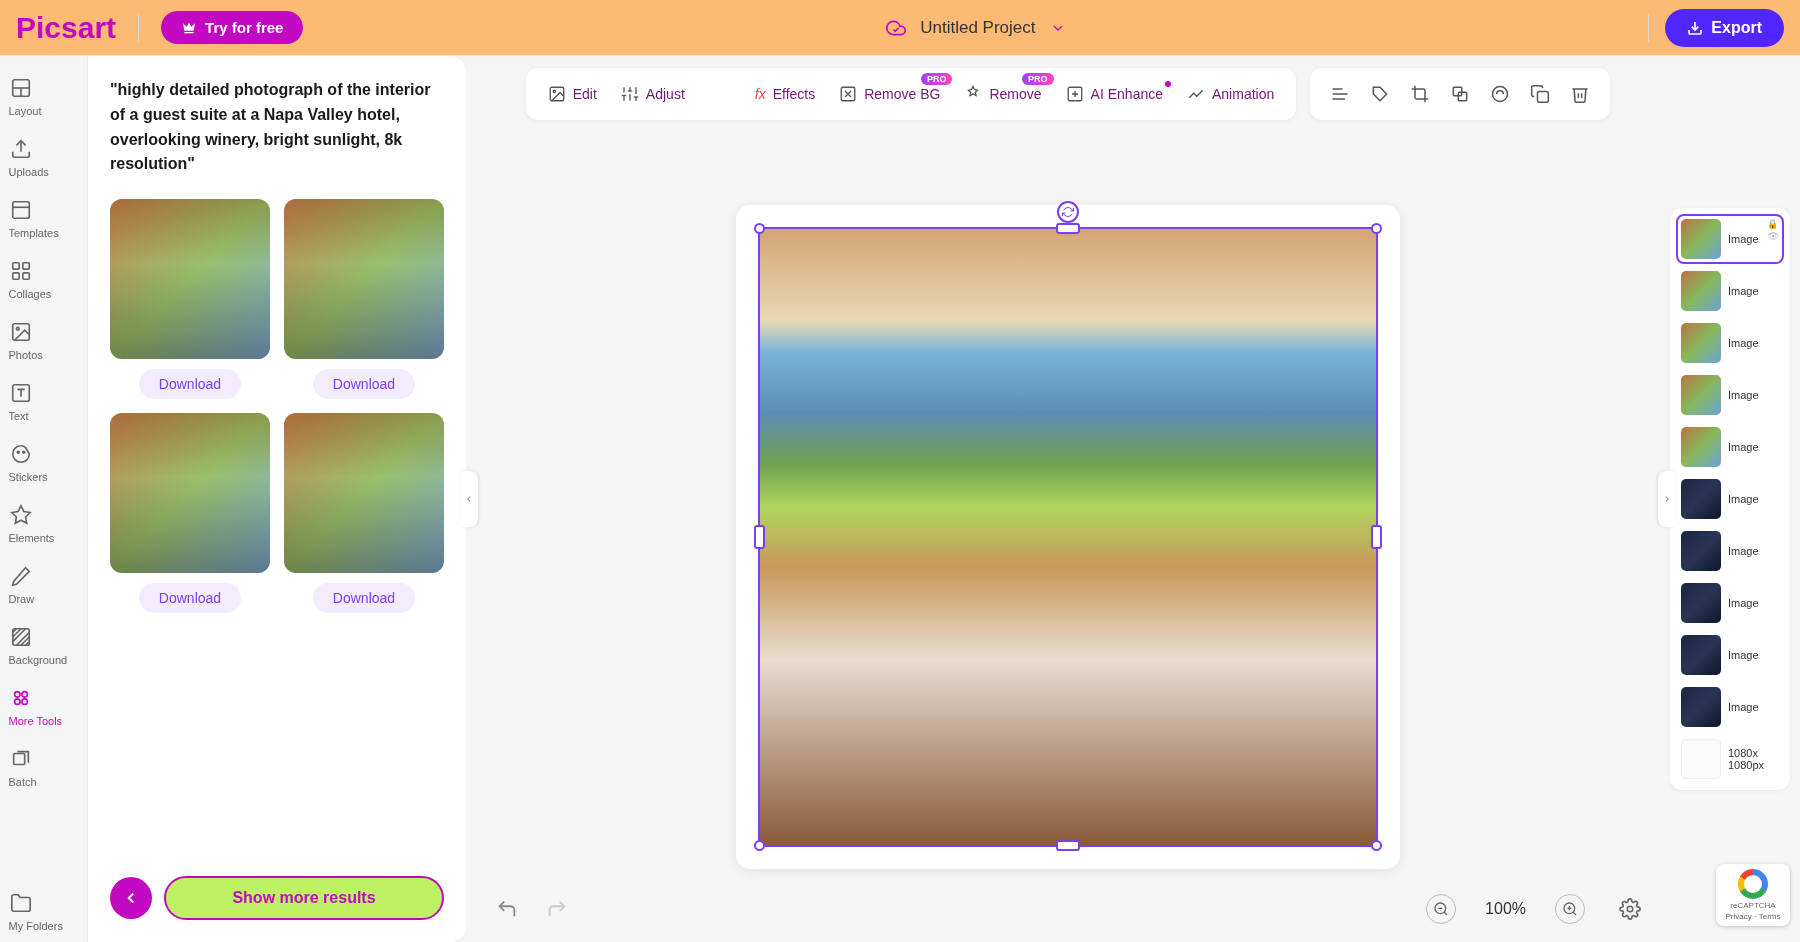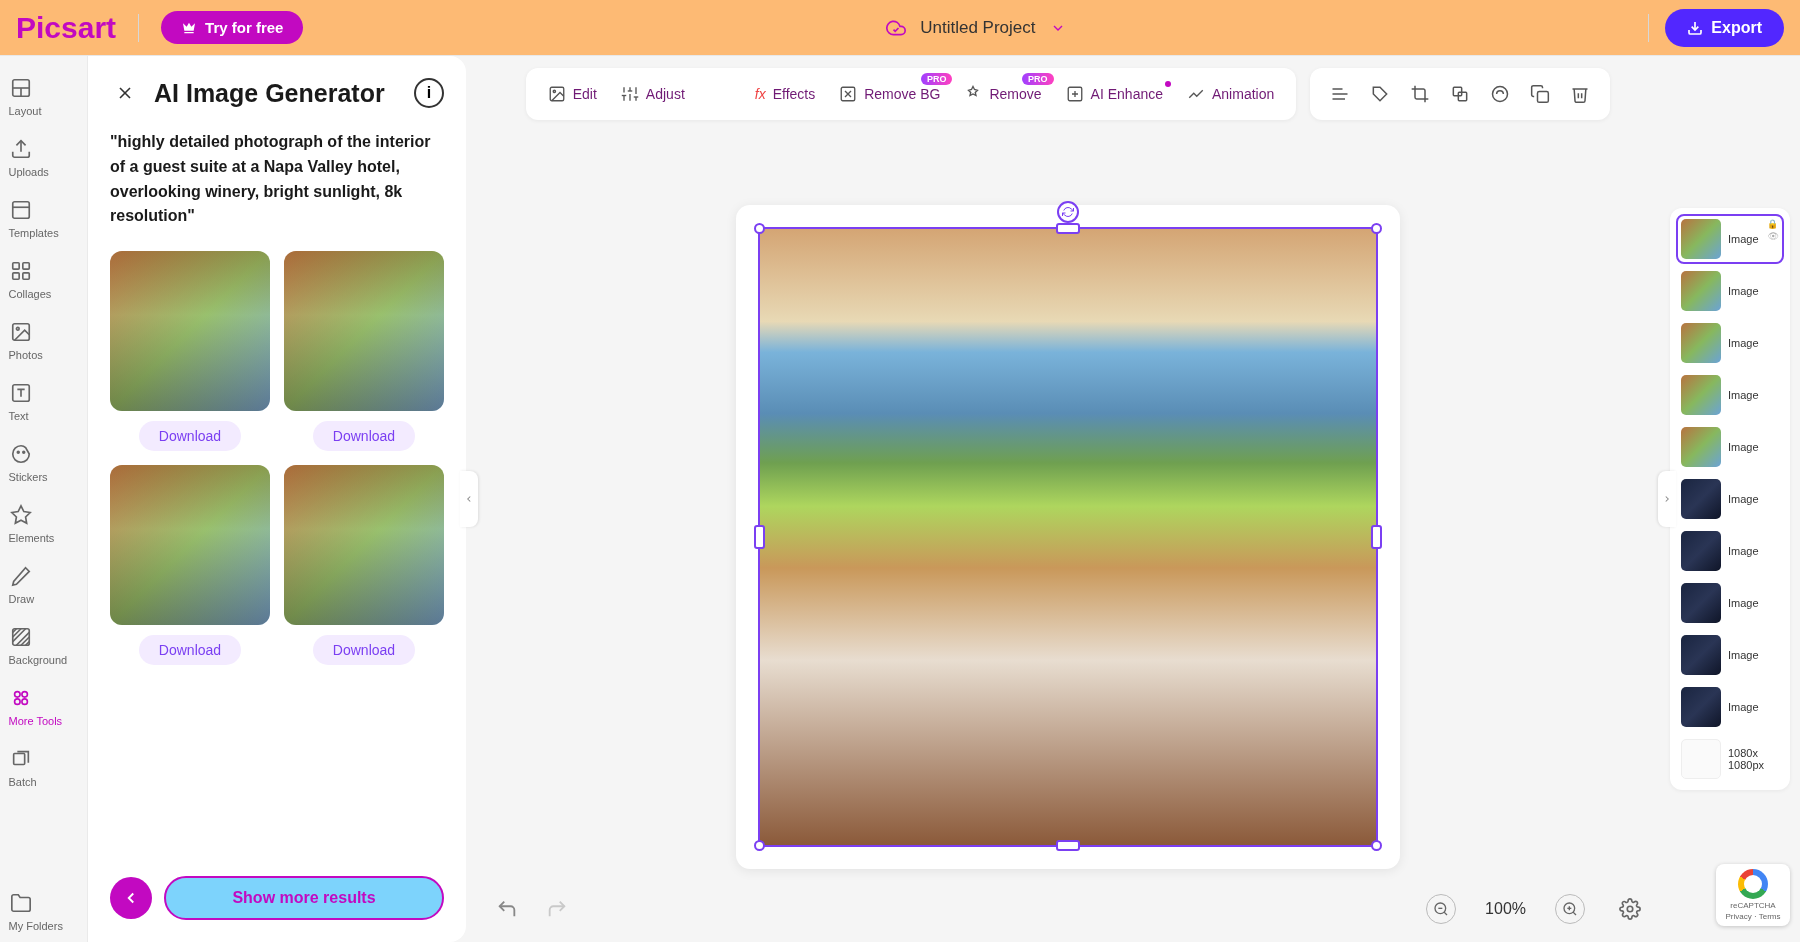--- a/index.html
+++ b/index.html
@@ -39,21 +39,21 @@
     .panel-title { font-size: 25px; font-weight: 700; color: #1a1a1a; flex: 1; }
     .info-btn { width: 30px; height: 30px; border: 2px solid #333; border-radius: 50%; display: flex; align-items: center; justify-content: center; cursor: pointer; font-size: 16px; font-weight: bold; }
     .prompt-text { font-size: 16px; font-weight: 600; color: #1a1a1a; line-height: 1.55; margin-bottom: 22px; }
     .results-grid { display: grid; grid-template-columns: 1fr 1fr; gap: 14px; }
     .result-item { display: flex; flex-direction: column; align-items: center; gap: 10px; }
     .result-thumb { width: 100%; aspect-ratio: 1; border-radius: 12px; background: linear-gradient(135deg, #b87340 0%, #87b85e 50%, #6ba3d6 100%); position: relative; overflow: hidden; }
     .result-thumb::after { content:''; position:absolute; inset:0; background: linear-gradient(to bottom, rgba(139,90,43,0.3) 0%, rgba(255,240,200,0.15) 40%, rgba(60,40,30,0.35) 100%); }
     .download-btn { background: #f3ebff; color: #7b3ff2; border: none; border-radius: 18px; padding: 7px 20px; font-size: 14px; font-weight: 500; cursor: pointer; }
     .panel-footer { margin-top: auto; display: flex; gap: 12px; align-items: center; padding-top: 16px; }
     .back-circle { width: 42px; height: 42px; background: #c209c1; border-radius: 50%; display: flex; align-items: center; justify-content: center; cursor: pointer; color: white; }
-    .show-more-btn { flex: 1; border: 2px solid #c209c1; background: #7dd3fc; color: #c209c1; border-radius: 22px; padding: 11px; font-size: 16px; font-weight: 600; cursor: pointer; }
+    .show-more-btn { flex: 1; border: 2px solid #c209c1; background: #bef264; color: #c209c1; border-radius: 22px; padding: 11px; font-size: 16px; font-weight: 600; cursor: pointer; }
     
     
     .canvas-area { flex: 1; display: flex; flex-direction: column; position: relative; }
     .toolbar-row { display: flex; gap: 14px; padding: 12px 24px; justify-content: center; }
     .toolbar { background: white; border-radius: 12px; padding: 10px 12px; display: flex; align-items: center; gap: 4px; box-shadow: 0 1px 4px rgba(0,0,0,0.06); }
     .toolbar-item { display: flex; align-items: center; gap: 7px; padding: 6px 10px; cursor: pointer; border-radius: 6px; position: relative; }
     .toolbar-icon-only { padding: 6px 8px; cursor: pointer; display:flex; align-items:center; justify-content:center; }
     .toolbar-label { font-size: 14px; color: #701a75; }
     .pro-badge { position: absolute; top: -6px; right: -2px; background: linear-gradient(90deg,#a040ff,#ff40c0); color: white; font-size: 9px; font-weight: 700; padding: 1px 6px; border-radius: 7px; }
     .new-dot { position: absolute; top: 2px; right: 2px; width: 6px; height: 6px; background: #c209c1; border-radius: 50%; }
@@ -265,30 +265,20 @@
         <span class="rail-label">My Folders</span>
       </div>
   </div>
 
   <div class="side-panel">
     <div class="collapse-handle">
         <svg width="10" height="10" viewBox="0 0 24 24" fill="none" stroke="#888" stroke-width="2.5">
           <polyline points="15 18 9 12 15 6"></polyline>
         </svg>
       </div>
-    <div class="panel-header">
-      <div class="close-btn">
-          <svg width="20" height="20" viewBox="0 0 24 24" fill="none" stroke="#333" stroke-width="2">
-            <line x1="18" y1="6" x2="6" y2="18"></line>
-            <line x1="6" y1="6" x2="18" y2="18"></line>
-          </svg>
-        </div>
-      <div class="panel-title">AI Image Generator</div>
-      <div class="info-btn">i</div>
-    </div>
     <div class="prompt-text">"highly detailed photograph of the interior of a guest suite at a Napa Valley hotel, overlooking winery, bright sunlight, 8k resolution"</div>
     <div class="results-grid">
       <div class="result-item">
         <div class="result-thumb"></div>
         <button class="download-btn">Download</button>
       </div>
       <div class="result-item">
         <div class="result-thumb"></div>
         <button class="download-btn">Download</button>
       </div>

